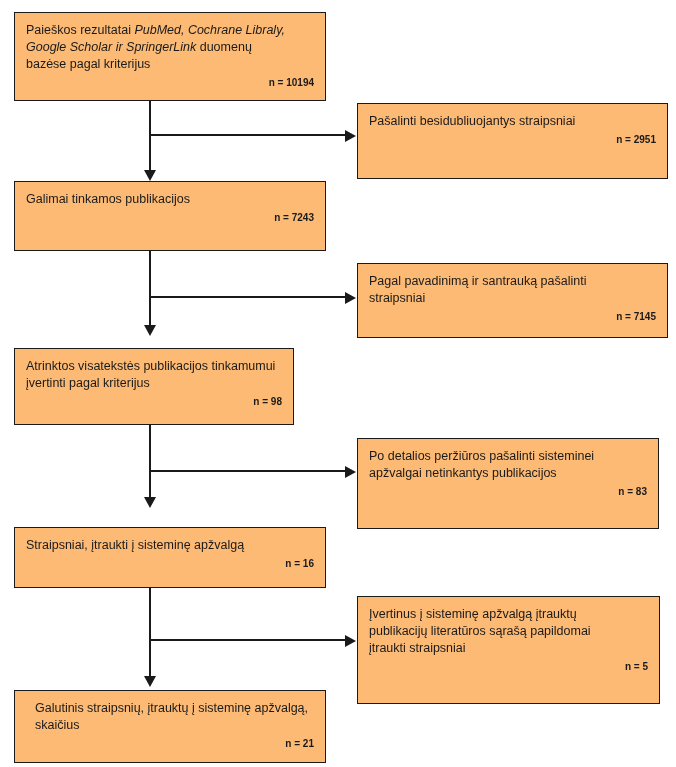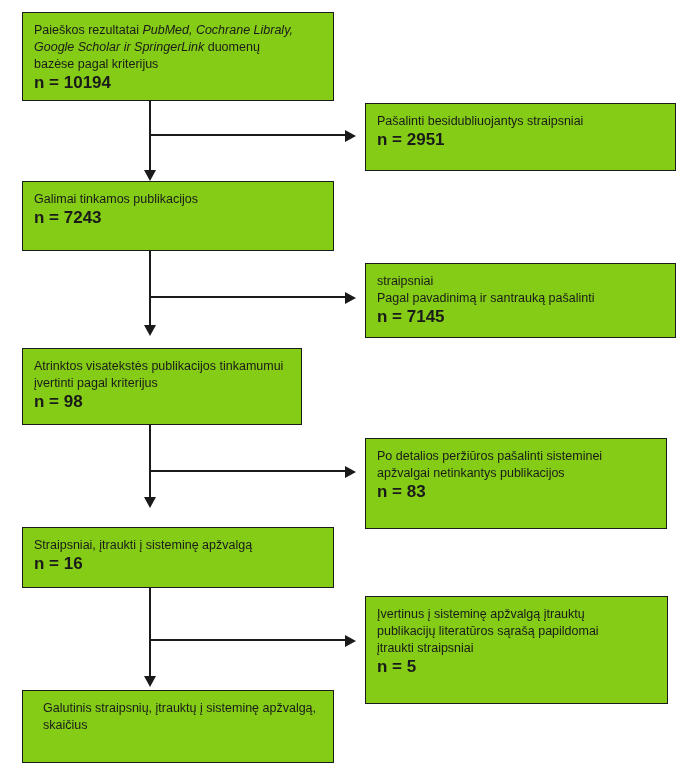--- a/index.html
+++ b/index.html
@@ -13,35 +13,35 @@
     height: 767px;
     background: #ffffff;
     font-family: "Liberation Sans", sans-serif;
     color: #1a1a1a;
     overflow: hidden;
   }
   .box {
     position: absolute;
     box-sizing: border-box;
     border: 1px solid #1a1a1a;
-    background: #84cc16;
+    background: #fdba74;
     padding: 9px 11px 8px 11px;
-    margin-left: 8px;
   }
   .box .line {
     font-size: 12.5px;
     line-height: 17px;
     white-space: nowrap;
   }
   .box .count {
-    font-size: 17px;
+    font-size: 10px;
     line-height: 17px;
     font-weight: bold;
     margin-top: 1px;
     white-space: nowrap;
+    text-align: right;
   }
   .box .line em {
     font-style: italic;
   }
   
   .vline {
     position: absolute;
     width: 2px;
     background: #1a1a1a;
   }
@@ -77,38 +77,38 @@
     <div class="line"><em>Google Scholar ir SpringerLink</em><span> duomenų</span></div>
     <div class="line">bazėse pagal kriterijus</div>
     <div class="count">n = 10194</div>
   </div>
 
   <div class="vline" style="left:149px; top:101px; height:78px;"></div>
   <div class="arrow-down" style="left:144px; top:170px;"></div>
   <div class="hline" style="left:149px; top:134px; width:197px;"></div>
   <div class="arrow-right" style="left:345px; top:130px;"></div>
 
-  <div class="box" style="left:357px; top:103px; width:311px; height:68px;">
+  <div class="box" style="left:357px; top:103px; width:311px; height:76px;">
     <div class="line">Pašalinti besidubliuojantys straipsniai</div>
     <div class="count">n = 2951</div>
   </div>
 
   <div class="box" style="left:14px; top:181px; width:312px; height:70px;">
     <div class="line">Galimai tinkamos publikacijos</div>
     <div class="count">n = 7243</div>
   </div>
 
   <div class="vline" style="left:149px; top:251px; height:82px;"></div>
   <div class="arrow-down" style="left:144px; top:325px;"></div>
   <div class="hline" style="left:149px; top:296px; width:197px;"></div>
   <div class="arrow-right" style="left:345px; top:292px;"></div>
 
   <div class="box" style="left:357px; top:263px; width:311px; height:75px;">
+    <div class="line">Pagal pavadinimą ir santrauką pašalinti</div>
     <div class="line">straipsniai</div>
-    <div class="line">Pagal pavadinimą ir santrauką pašalinti</div>
     <div class="count">n = 7145</div>
   </div>
 
   <div class="box" style="left:14px; top:348px; width:280px; height:77px;">
     <div class="line">Atrinktos visatekstės publikacijos tinkamumui</div>
     <div class="line">įvertinti pagal kriterijus</div>
     <div class="count">n = 98</div>
   </div>
 
   <div class="vline" style="left:149px; top:425px; height:80px;"></div>
@@ -135,15 +135,16 @@
   <div class="box" style="left:357px; top:596px; width:303px; height:108px;">
     <div class="line">Įvertinus į sisteminę apžvalgą įtrauktų</div>
     <div class="line">publikacijų literatūros sąrašą papildomai</div>
     <div class="line">įtraukti straipsniai</div>
     <div class="count">n = 5</div>
   </div>
 
   <div class="box" style="left:14px; top:690px; width:312px; height:73px;padding-left:20px;">
     <div class="line">Galutinis straipsnių, įtrauktų į sisteminę apžvalgą,</div>
     <div class="line">skaičius</div>
+    <div class="count">n = 21</div>
   </div>
 
 </div>
 
 </body></html>

